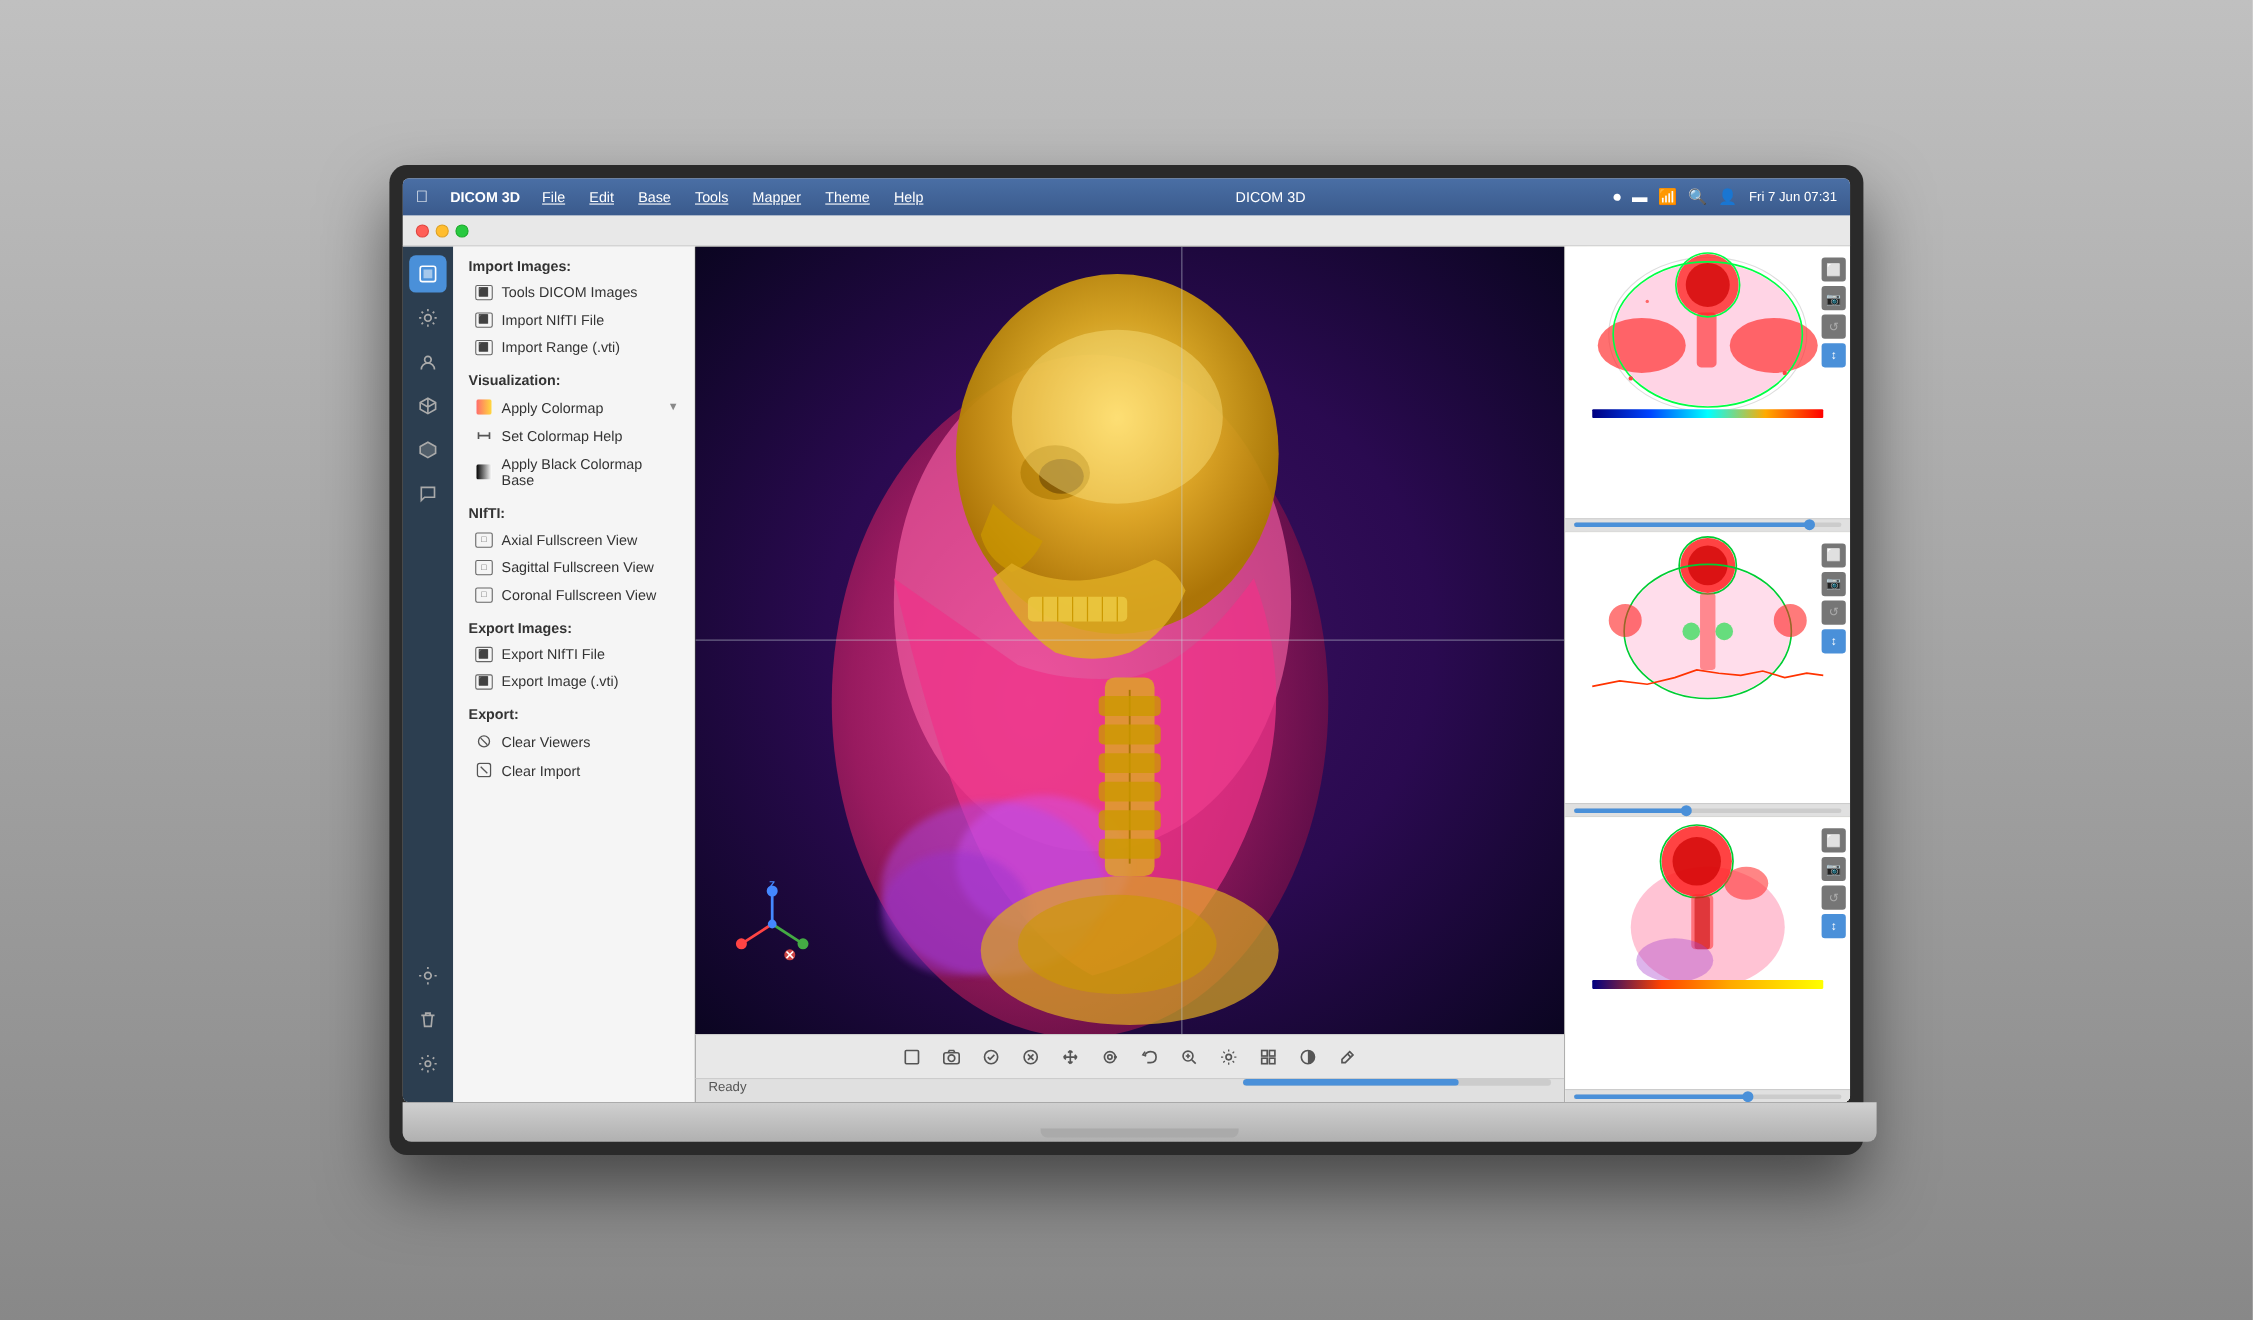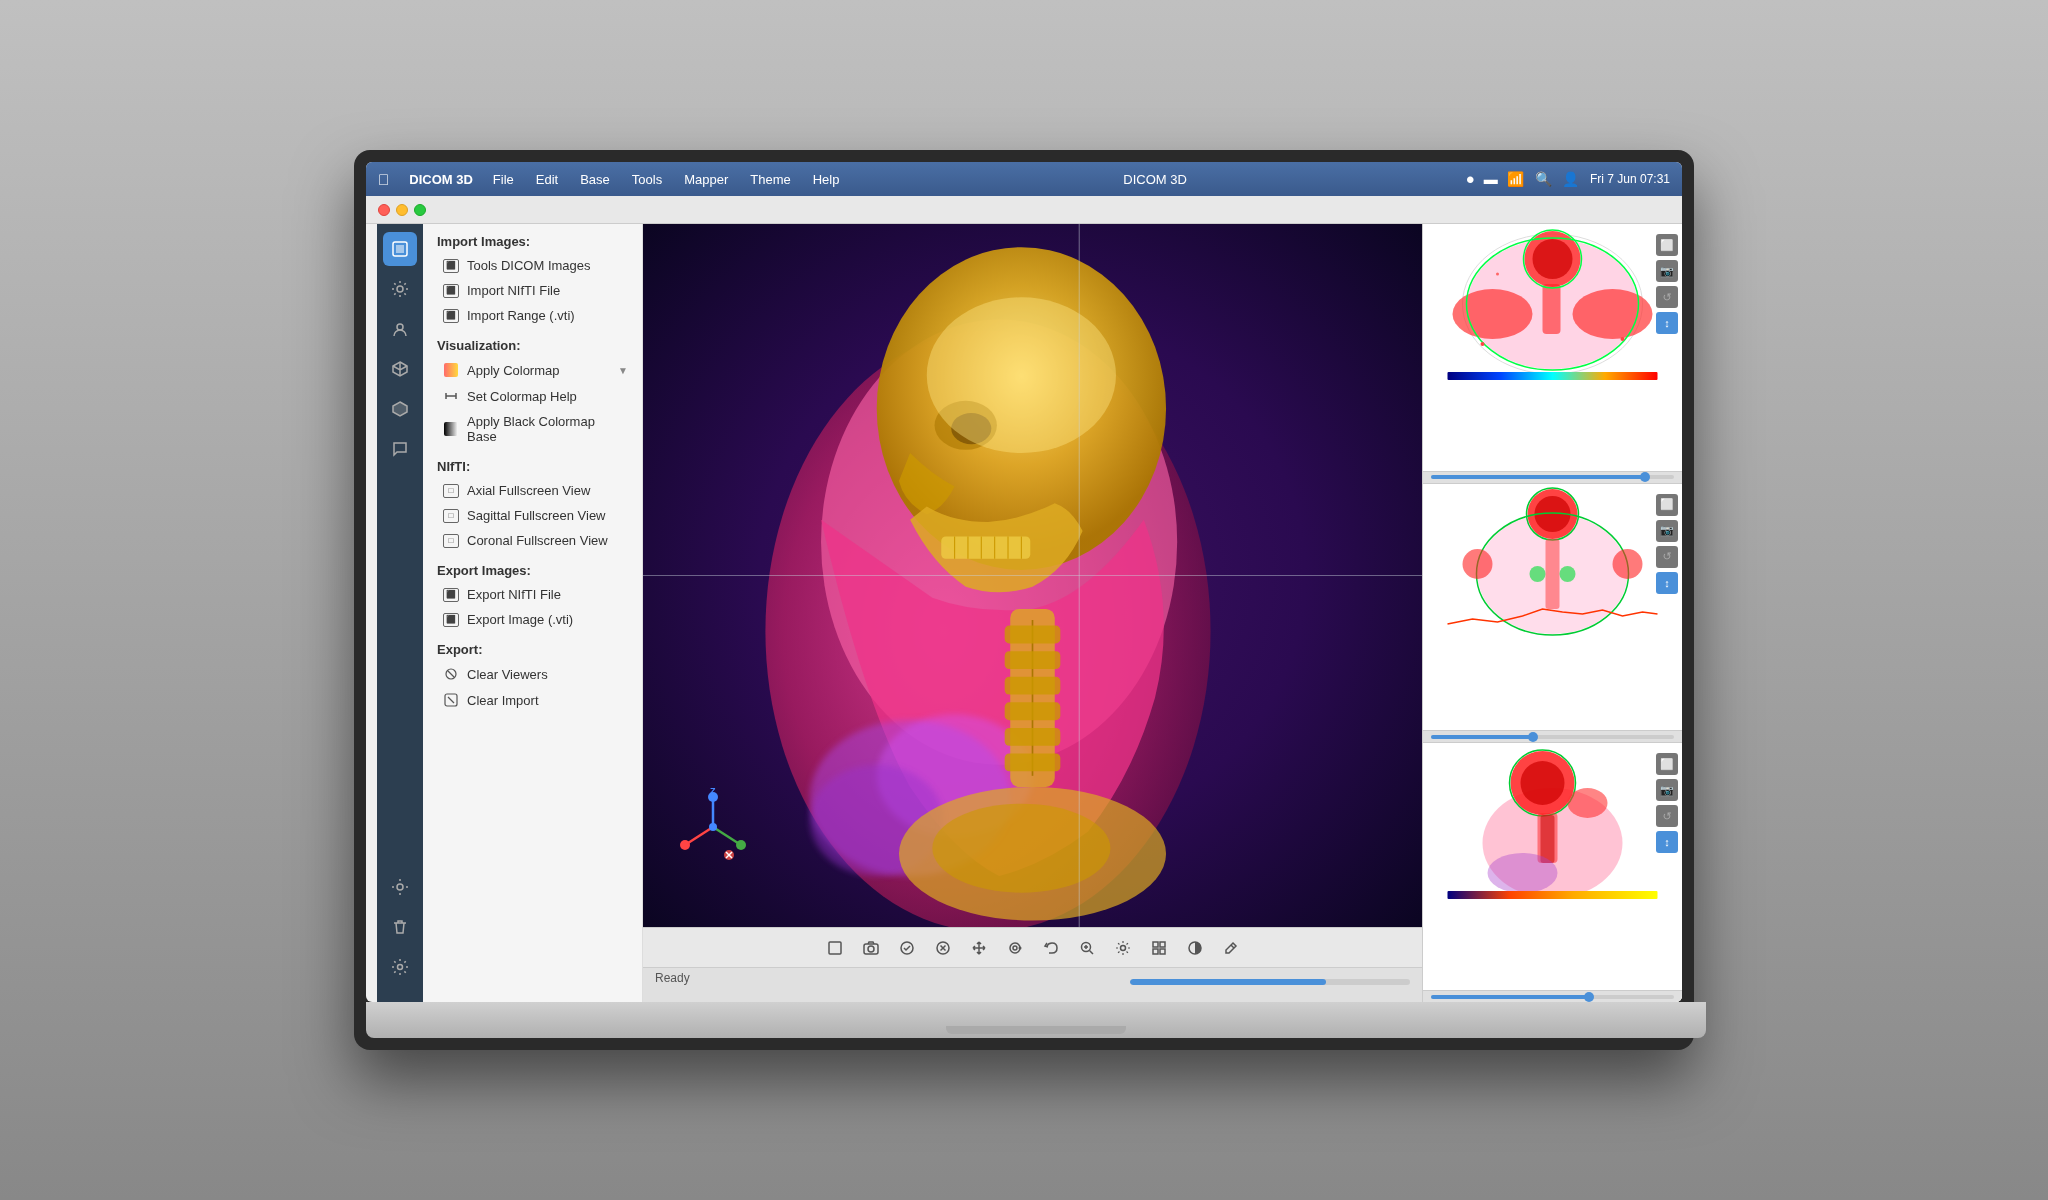--- a/index.html
+++ b/index.html
@@ -69,20 +69,21 @@
     }
     .menu-items {
       display: flex;
       gap: 14px;
       font-size: 13px;
     }
     .menu-item {
       cursor: pointer;
       padding: 2px 4px;
       border-radius: 3px;
+      text-decoration: underline;
     }
     .menubar-center {
       flex: 1;
       text-align: center;
       font-size: 13px;
       font-weight: 500;
     }
     .menubar-right {
       display: flex;
       align-items: center;
@@ -114,21 +115,20 @@
     }
     .tl-red { background: #ff5f57; border: 1px solid #e0443e; }
     .tl-yellow { background: #ffbd2e; border: 1px solid #dea123; }
     .tl-green { background: #28c940; border: 1px solid #1aab29; }
 
     
     .main-content {
       display: flex;
       flex: 1;
       overflow: hidden;
-      margin-left: 11px;
     }
 
     
     .icon-sidebar {
       width: 46px;
       background: #2c3e50;
       display: flex;
       flex-direction: column;
       align-items: center;
       padding: 8px 0;
@@ -242,22 +242,22 @@
       font-size: 14px;
       color: #444;
     }
 
     
     .status-bar {
       height: 22px;
       background: #e0e0e0;
       border-top: 1px solid #ccc;
       display: flex;
-      align-items: flex-end;
-      padding: 17px 12px;
+      align-items: flex-start;
+      padding: 0 12px;
       font-size: 12px;
       color: #555;
       gap: 20px;
       flex-shrink: 0;
     }
     .status-progress {
       flex: 1;
       display: flex;
       align-items: center;
       justify-content: flex-end;

